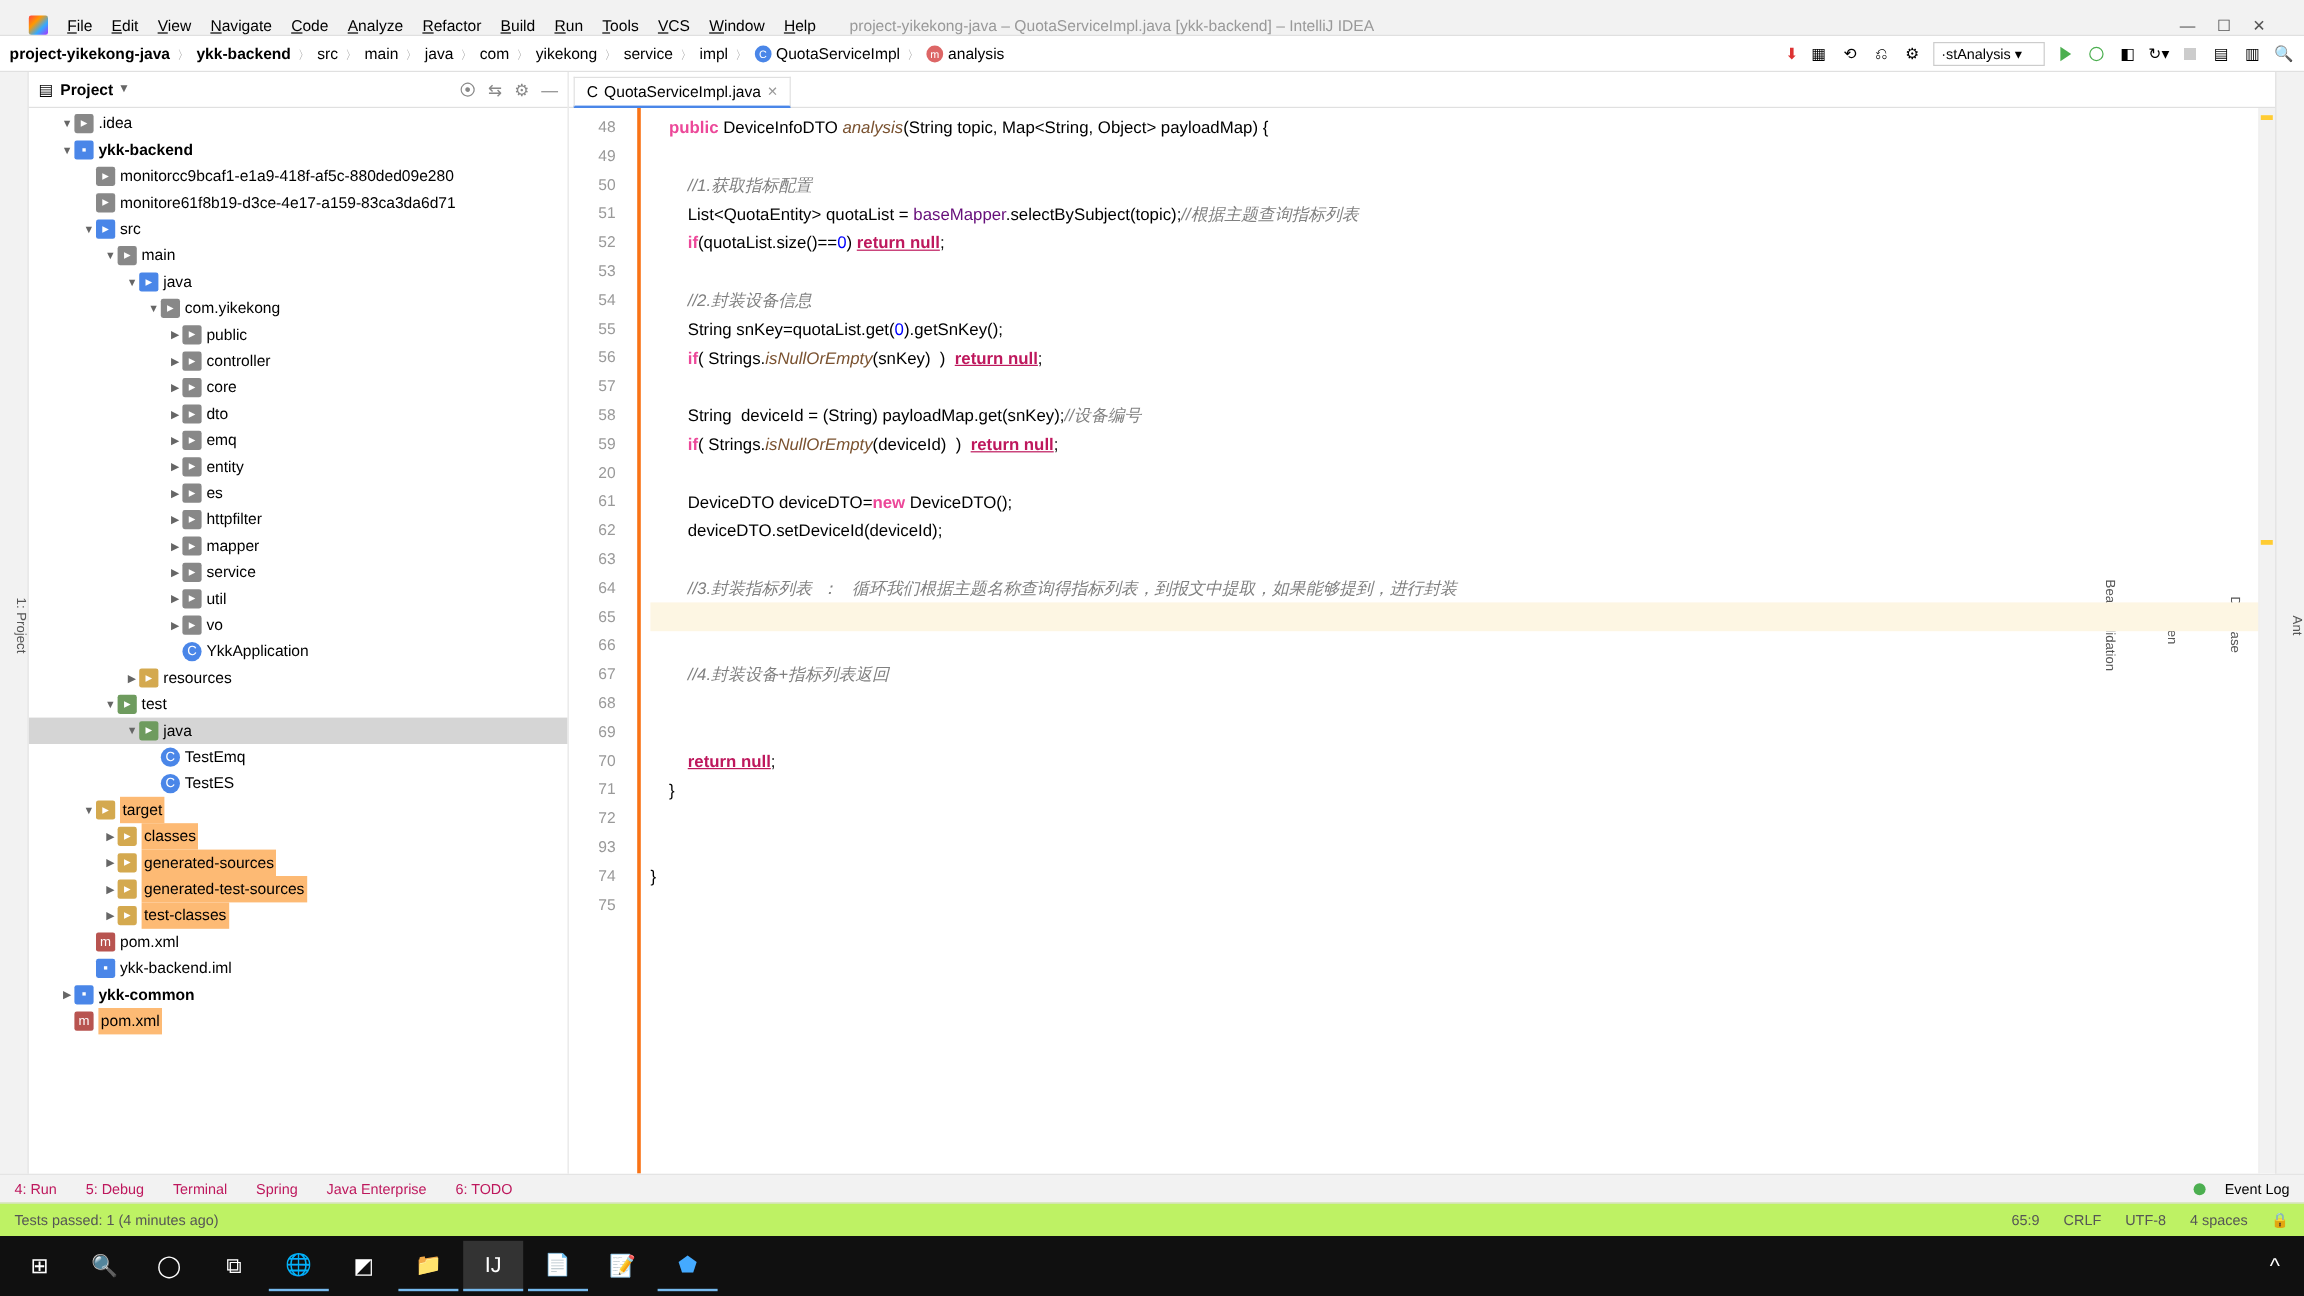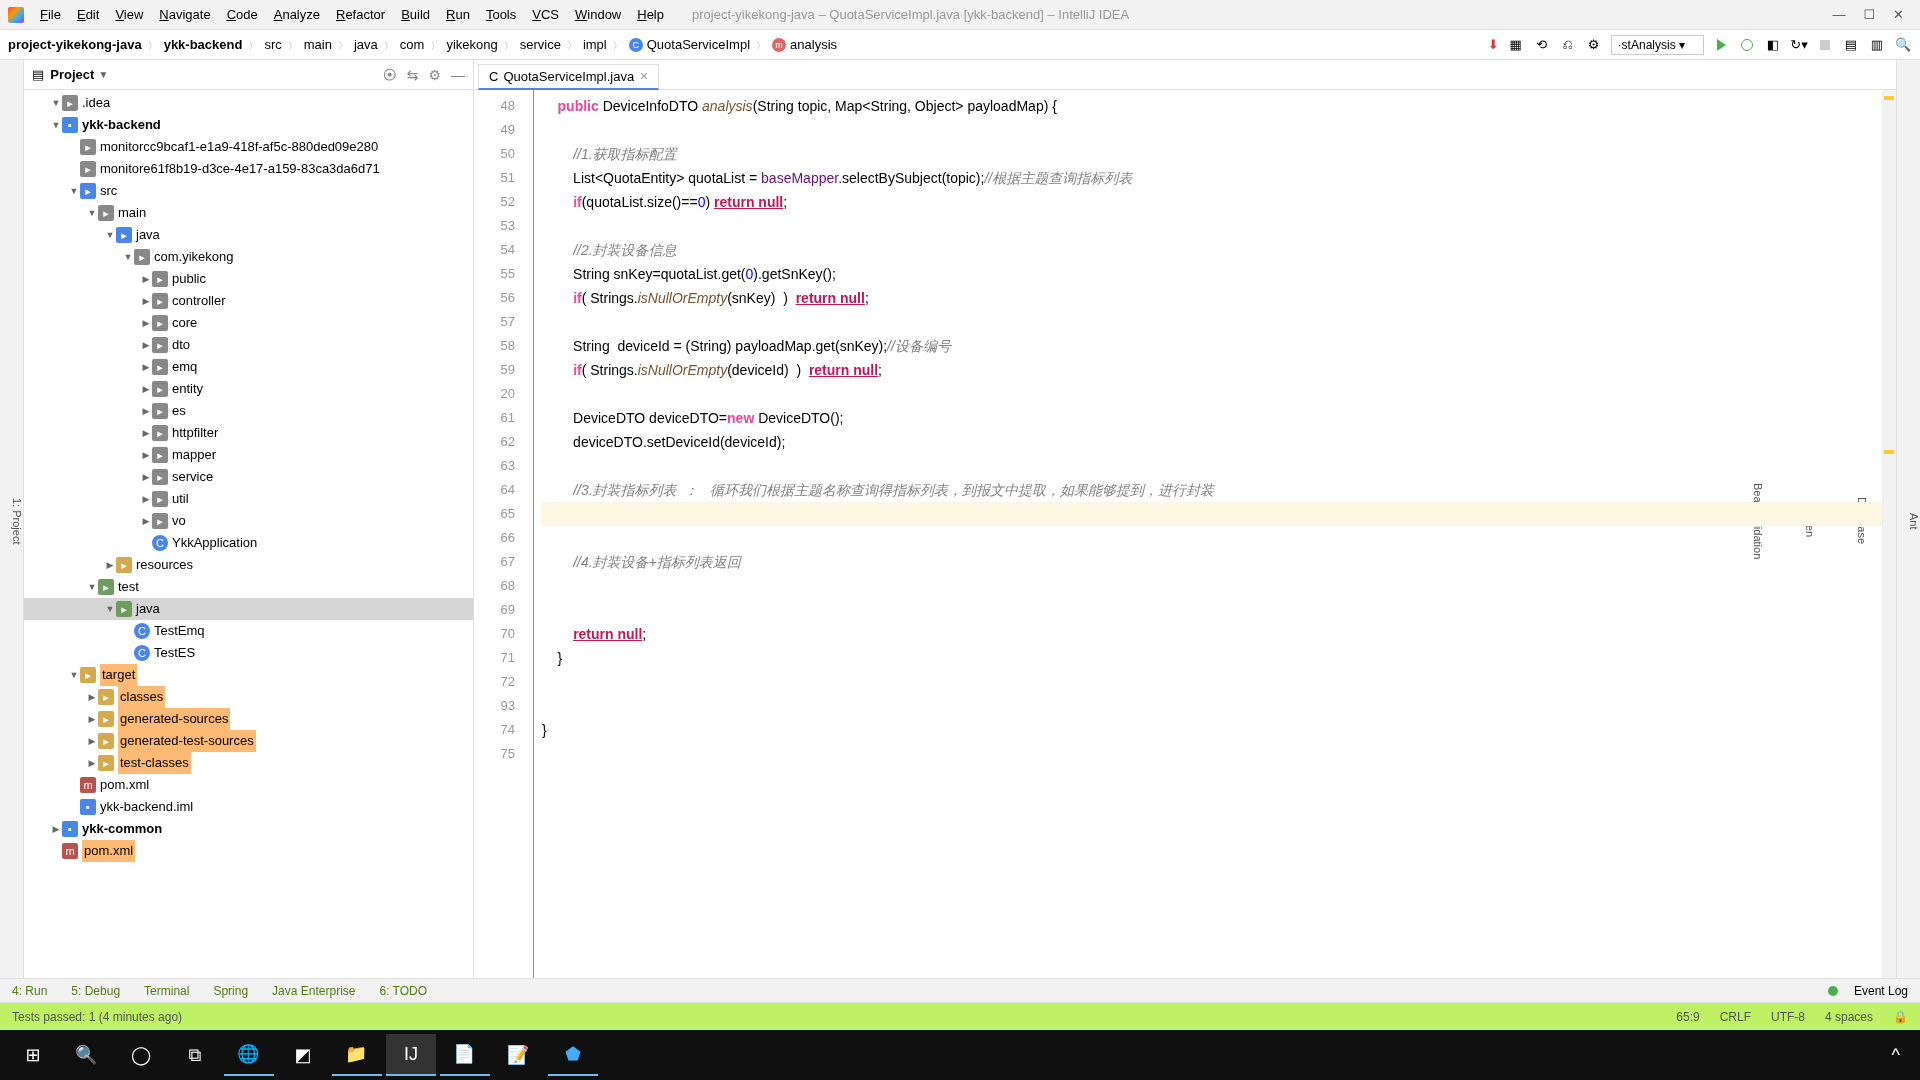--- a/index.html
+++ b/index.html
@@ -1,18 +1,18 @@
 <!DOCTYPE html>
 <html><head>
 <meta charset="utf-8">
 <style>
 * { margin: 0; padding: 0; box-sizing: border-box; font-family: "Segoe UI", Arial, sans-serif; }
 body { width: 1920px; height: 1080px; background: #f2f2f2; overflow: hidden; font-size: 13px; color: #000; }
 
-.titlebar { height: 30px; background: #f2f2f2; display: flex; align-items: center; padding: 0 8px; border-bottom: 1px solid #e0e0e0; }
+.titlebar { height: 30px; background: #f2f2f2; display: flex; align-items: flex-end; padding: 0 24px; border-bottom: 1px solid #e0e0e0; }
 .titlebar .logo { width: 16px; height: 16px; background: linear-gradient(135deg,#f44,#f90,#3af,#a3f); border-radius:2px; margin-right:8px;}
 .titlebar .menu-item { padding: 0 8px; cursor: pointer; }
 .titlebar .menu-item u { text-decoration: underline; }
 .titlebar .title-text { margin-left: 20px; color: #999; }
 .titlebar .win-controls { margin-left: auto; display:flex; gap:18px; color:#555; padding-right:8px;}
 
 .navbar { height: 30px; background: #fff; display: flex; align-items: center; padding: 0 8px; border-bottom: 1px solid #e0e0e0; }
 .navbar .crumb { color:#000; }
 .navbar .crumb.bold { font-weight: bold; }
 .navbar .sep { margin: 0 6px; color:#999; font-size:10px;}
@@ -48,34 +48,34 @@
 .icon.class { background:#4a86e8; border-radius:50%; color:#fff;}
 .icon.maven { background:#b85450; color:#fff;}
 .tree-row .label.bold { font-weight: bold; }
 .tree-row .label.yellow-bg { background:#fdba74; padding:0 2px; }
 
 .editor-area { flex:1; display:flex; flex-direction:column; background:#fff; }
 .tabs { height:30px; display:flex; align-items:flex-end; border-bottom:1px solid #e0e0e0; padding-left:4px; }
 .tab { display:flex; align-items:center; padding:4px 10px; border:1px solid #e0e0e0; border-bottom:2px solid #4a86e8; background:#fff; font-size:13px; position:relative; top:1px; gap:5px;}
 .tab .close{color:#999;font-size:11px;}
 .editor-body { flex:1; display:flex; overflow:hidden; position:relative;}
-.gutter-col { width:60px; background:#fff; border-right:1px solid #f97316; text-align:right; padding:4px 18px 4px 4px; font-family:Consolas,monospace; font-size:13px; color:#999; line-height:24px;}
+.gutter-col { width:60px; background:#fff; border-right:3px solid #f97316; text-align:right; padding:4px 18px 4px 4px; font-family:Consolas,monospace; font-size:13px; color:#999; line-height:24px;}
 .code-col { flex:1; padding:4px 8px; font-family:Consolas,monospace; font-size:14px; line-height:24px; white-space:pre; overflow:auto; position:relative;}
 .code-line.highlight { background:#fdf6e3; }
 .kw { color:#ec4899; font-weight:bold; }
 .cmt { color:#808080; font-style:italic; }
 .fld { color:#660e7a; }
 .mth { color:#7a5230; font-style:italic;}
 .num { color:#0000ff; }
 .ret { color:#be185d; font-weight:bold;text-decoration:underline;}
 .err-stripe { position:absolute; right:0; top:0; width:14px; height:100%; background:#f2f2f2; border-left:1px solid #eee;}
 .err-mark { position:absolute; right:2px; width:10px; height:4px; }
 
 .bottom-tools { height:24px; background:#f2f2f2; border-top:1px solid #e0e0e0; display:flex; align-items:center; padding:0 12px; gap:20px; font-size:12px;}
-.bottom-tools .tool-btn { display:flex; align-items:center; gap:4px; cursor:pointer; color:#4d7c0f;}
+.bottom-tools .tool-btn { display:flex; align-items:center; gap:4px; cursor:pointer; color:#be185d;}
 .bottom-tools .right { margin-left:auto; display:flex; gap:16px; align-items:center;}
 .event-log-dot{width:10px;height:10px;background:#4CAF50;border-radius:50%;}
 
 .statusbar { height:28px; background:#bef264; border-top:1px solid #e0e0e0; display:flex; align-items:center; padding:0 12px; font-size:12px; color:#555;}
 .statusbar .right { margin-left:auto; display:flex; gap:20px;}
 
 .taskbar { height:50px; background:#101010; display:flex; align-items:center; padding:0 8px; gap:4px;}
 .taskbar .tb-btn { width:50px; height:42px; display:flex; align-items:center; justify-content:center; color:#fff; font-size:18px;}
 .taskbar .tb-btn.active { border-bottom:2px solid #76b9ed;}
 .taskbar .tray { margin-left:auto; color:#fff; font-size:18px; padding-right:12px;}

